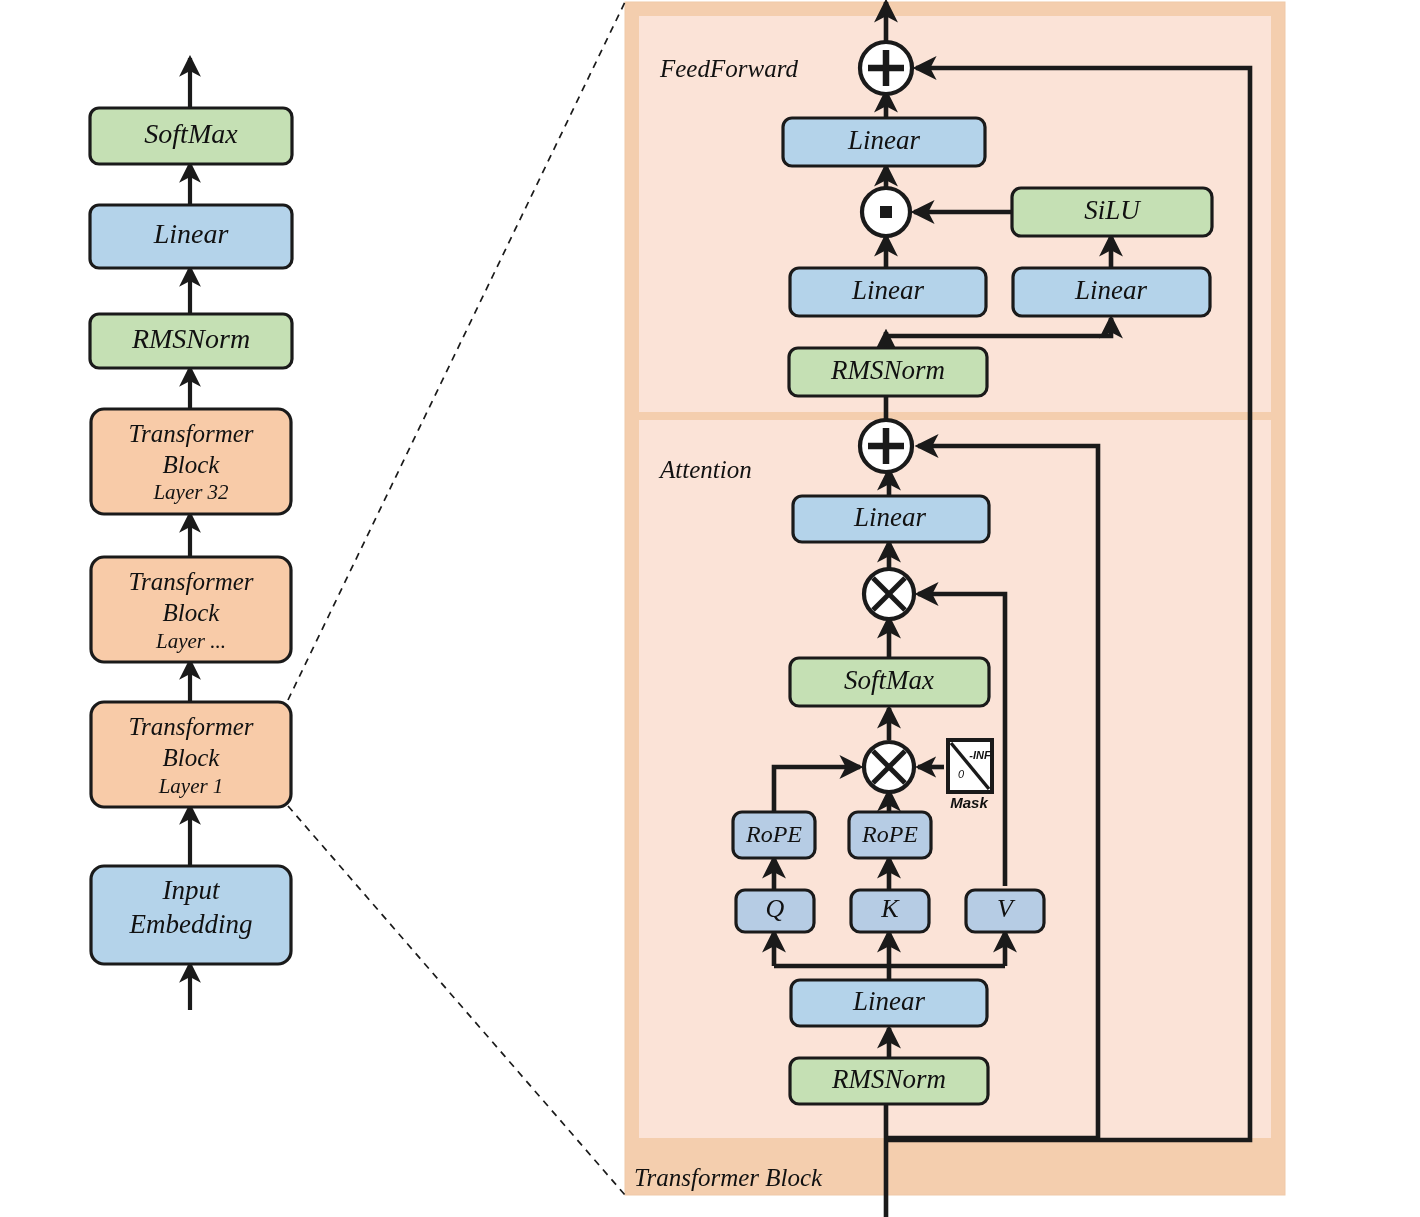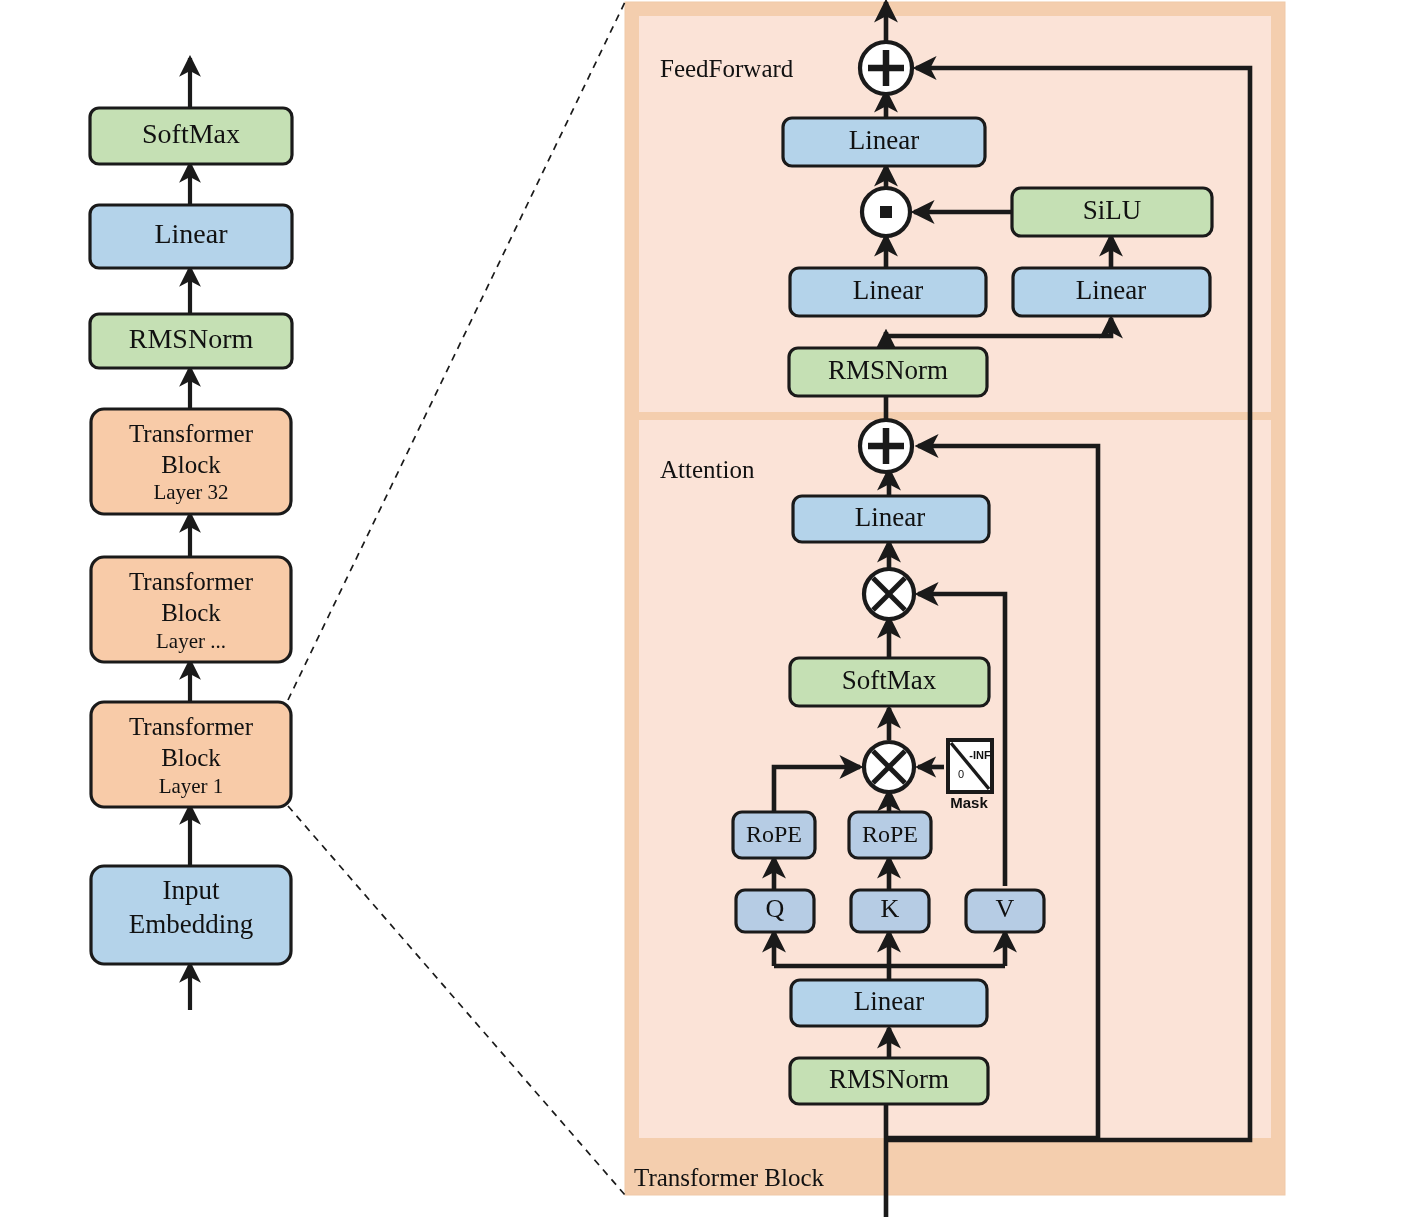--- a/index.html
+++ b/index.html
@@ -1,17 +1,17 @@
 <!DOCTYPE html>
 <html><head>
 <meta charset="utf-8">
 <style>
   html,body{margin:0;padding:0;background:#ffffff;}
   body{width:1420px;height:1217px;font-family:"Liberation Serif",serif;}
-  #root{position:relative;width:1420px;height:1217px;overflow:hidden;background:#fff;}
+  #root{position:relative;width:1420px;height:1217px;overflow:hidden;background:#fff;font-style:italic;}
   svg{display:block;}
   .boxlabel{font-family:"Liberation Serif",serif;fill:#111;text-anchor:middle;dominant-baseline:middle;}
   .sanslabel{font-family:"Liberation Sans",sans-serif;fill:#111;text-anchor:middle;dominant-baseline:middle;}
   .grouplabel{font-family:"Liberation Serif",serif;fill:#111;text-anchor:start;dominant-baseline:middle;font-size:25px;}
 </style>
 </head>
 <body>
 
 <div id="root">
 <svg width="1420" height="1217" viewBox="0 0 1420 1217" xmlns="http://www.w3.org/2000/svg">

